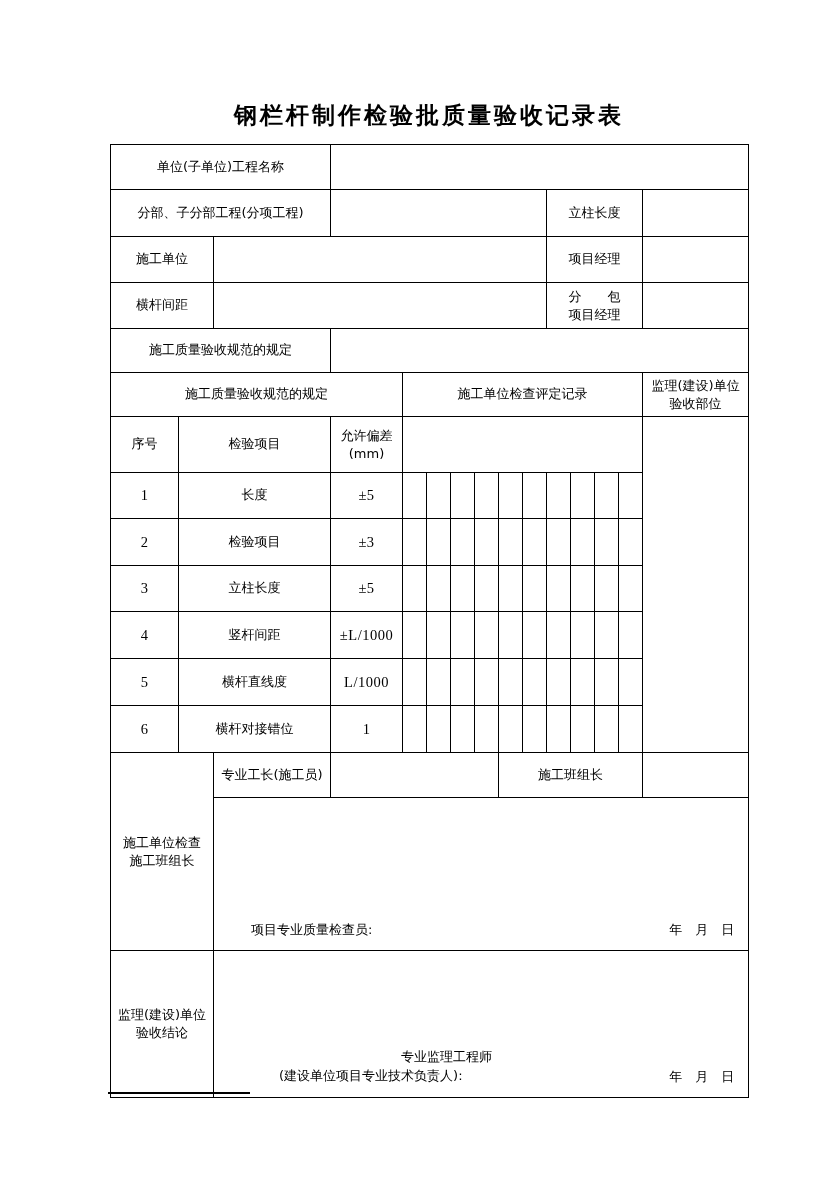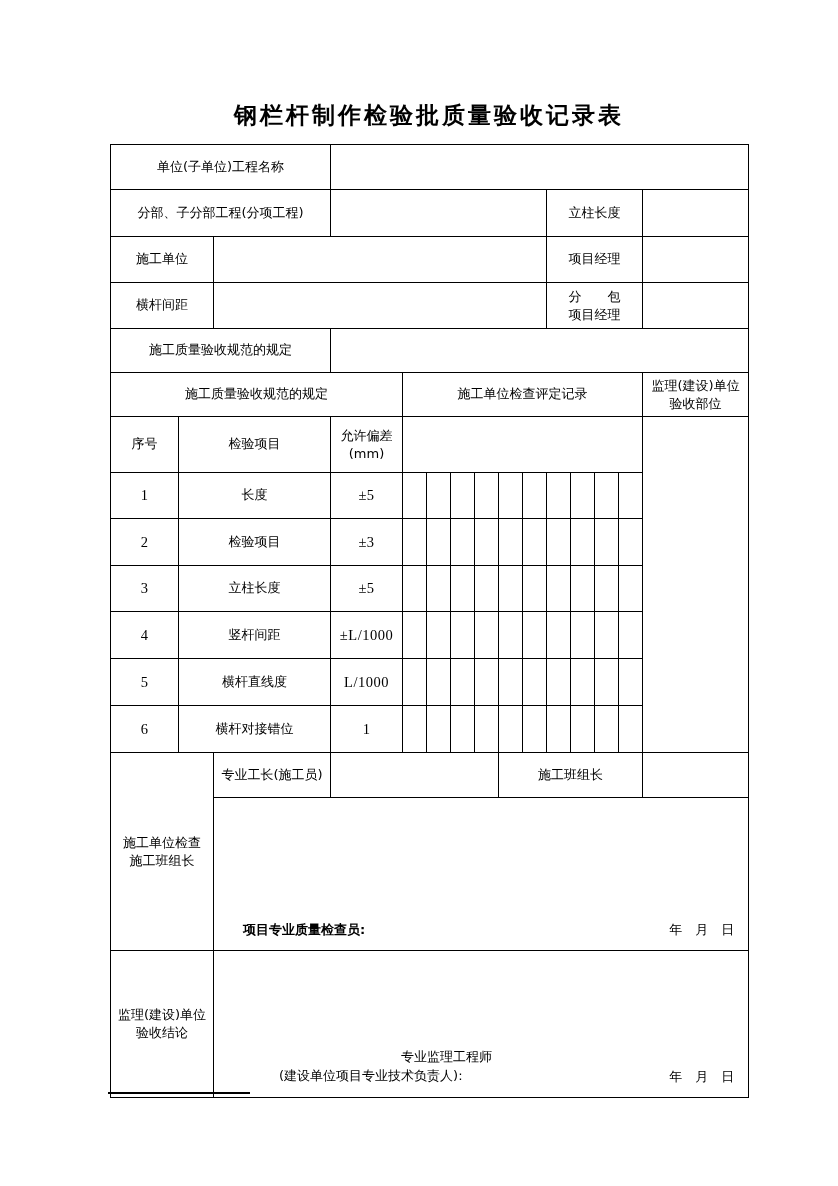--- a/index.html
+++ b/index.html
@@ -44,21 +44,21 @@
     letter-spacing: 0.5px;
   }
   
   td.sign-cell { vertical-align: bottom; padding: 0; }
   .sign-row {
     display: flex;
     justify-content: space-between;
     align-items: flex-end;
     padding: 0 14px 11px 12px;
   }
-  .inspector-label { margin-left: 17px; font-weight: bold; }
+  .inspector-label { margin-left: 25px; }
   .engineer-block { margin-left: 53px; text-align: left; }
   .engineer-block .line { display: block; line-height: 1.45; }
   .engineer-block .indent { padding-left: 122px; }
   .sign-date { white-space: nowrap; margin-left: 14px; }
   .footnote-line {
     position: absolute;
     left: 108px; top: 1092px;
     width: 142px; height: 0;
     border-top: 2px solid #000;
   }

